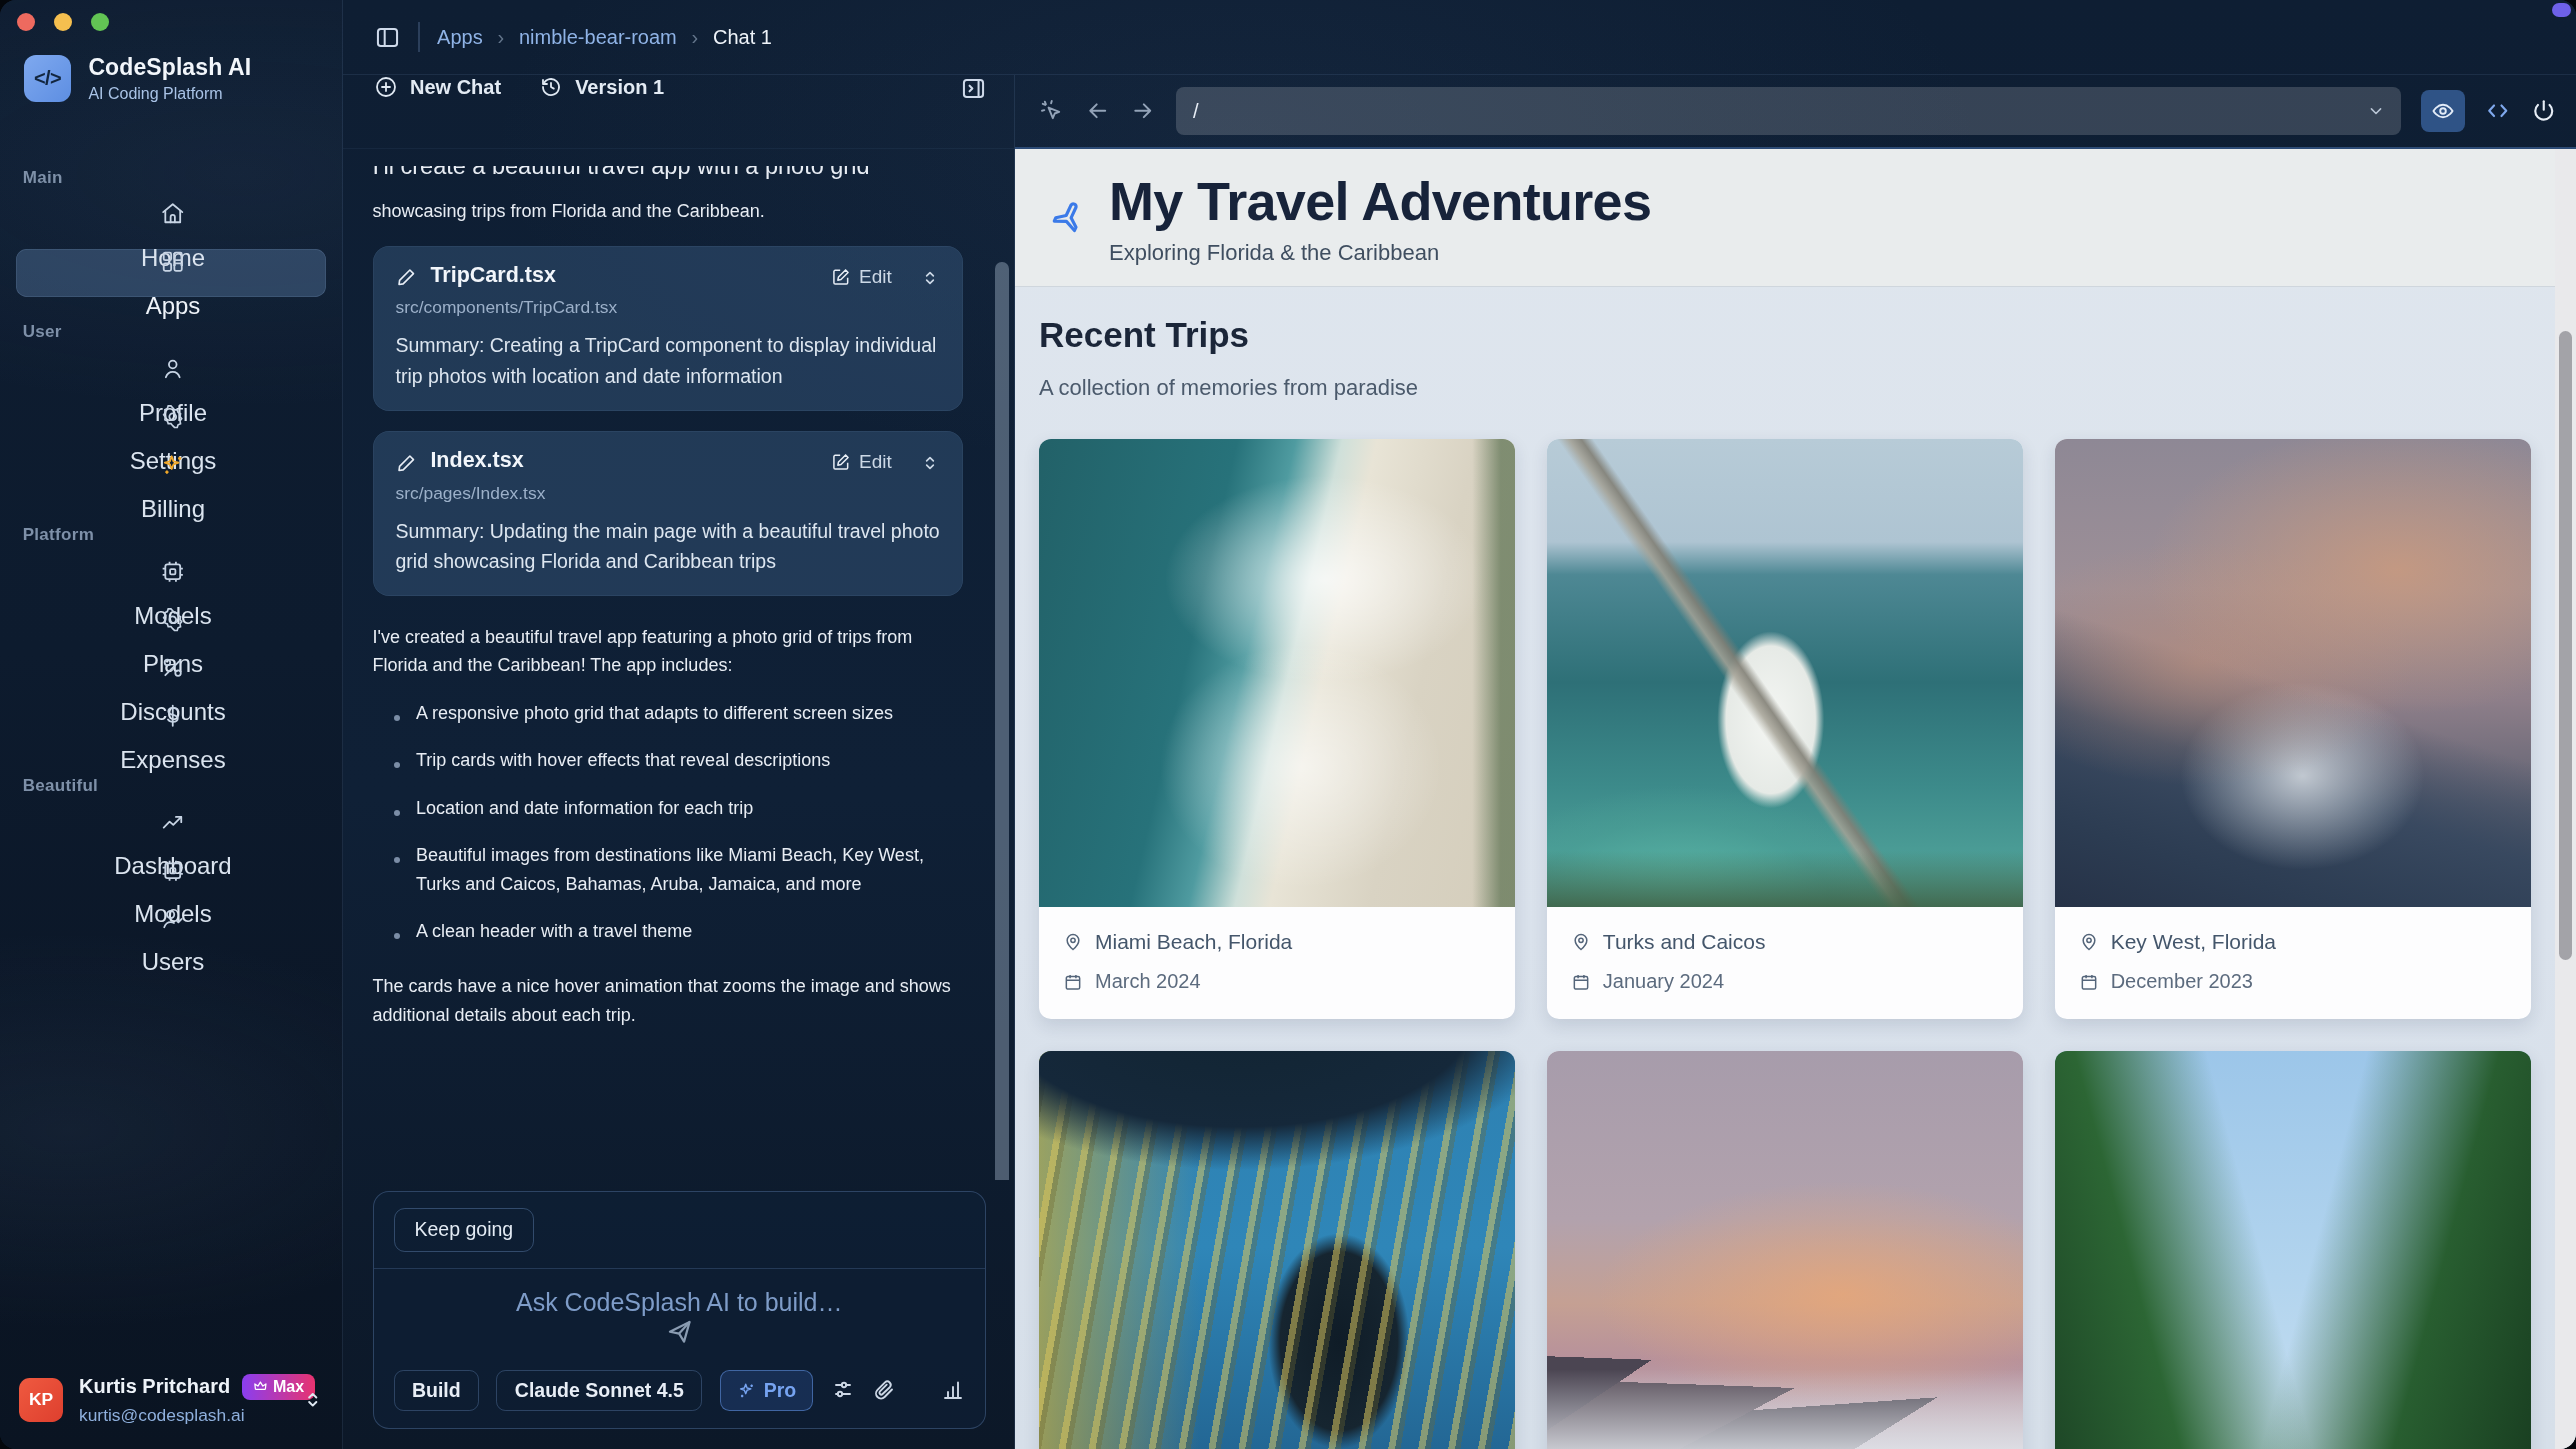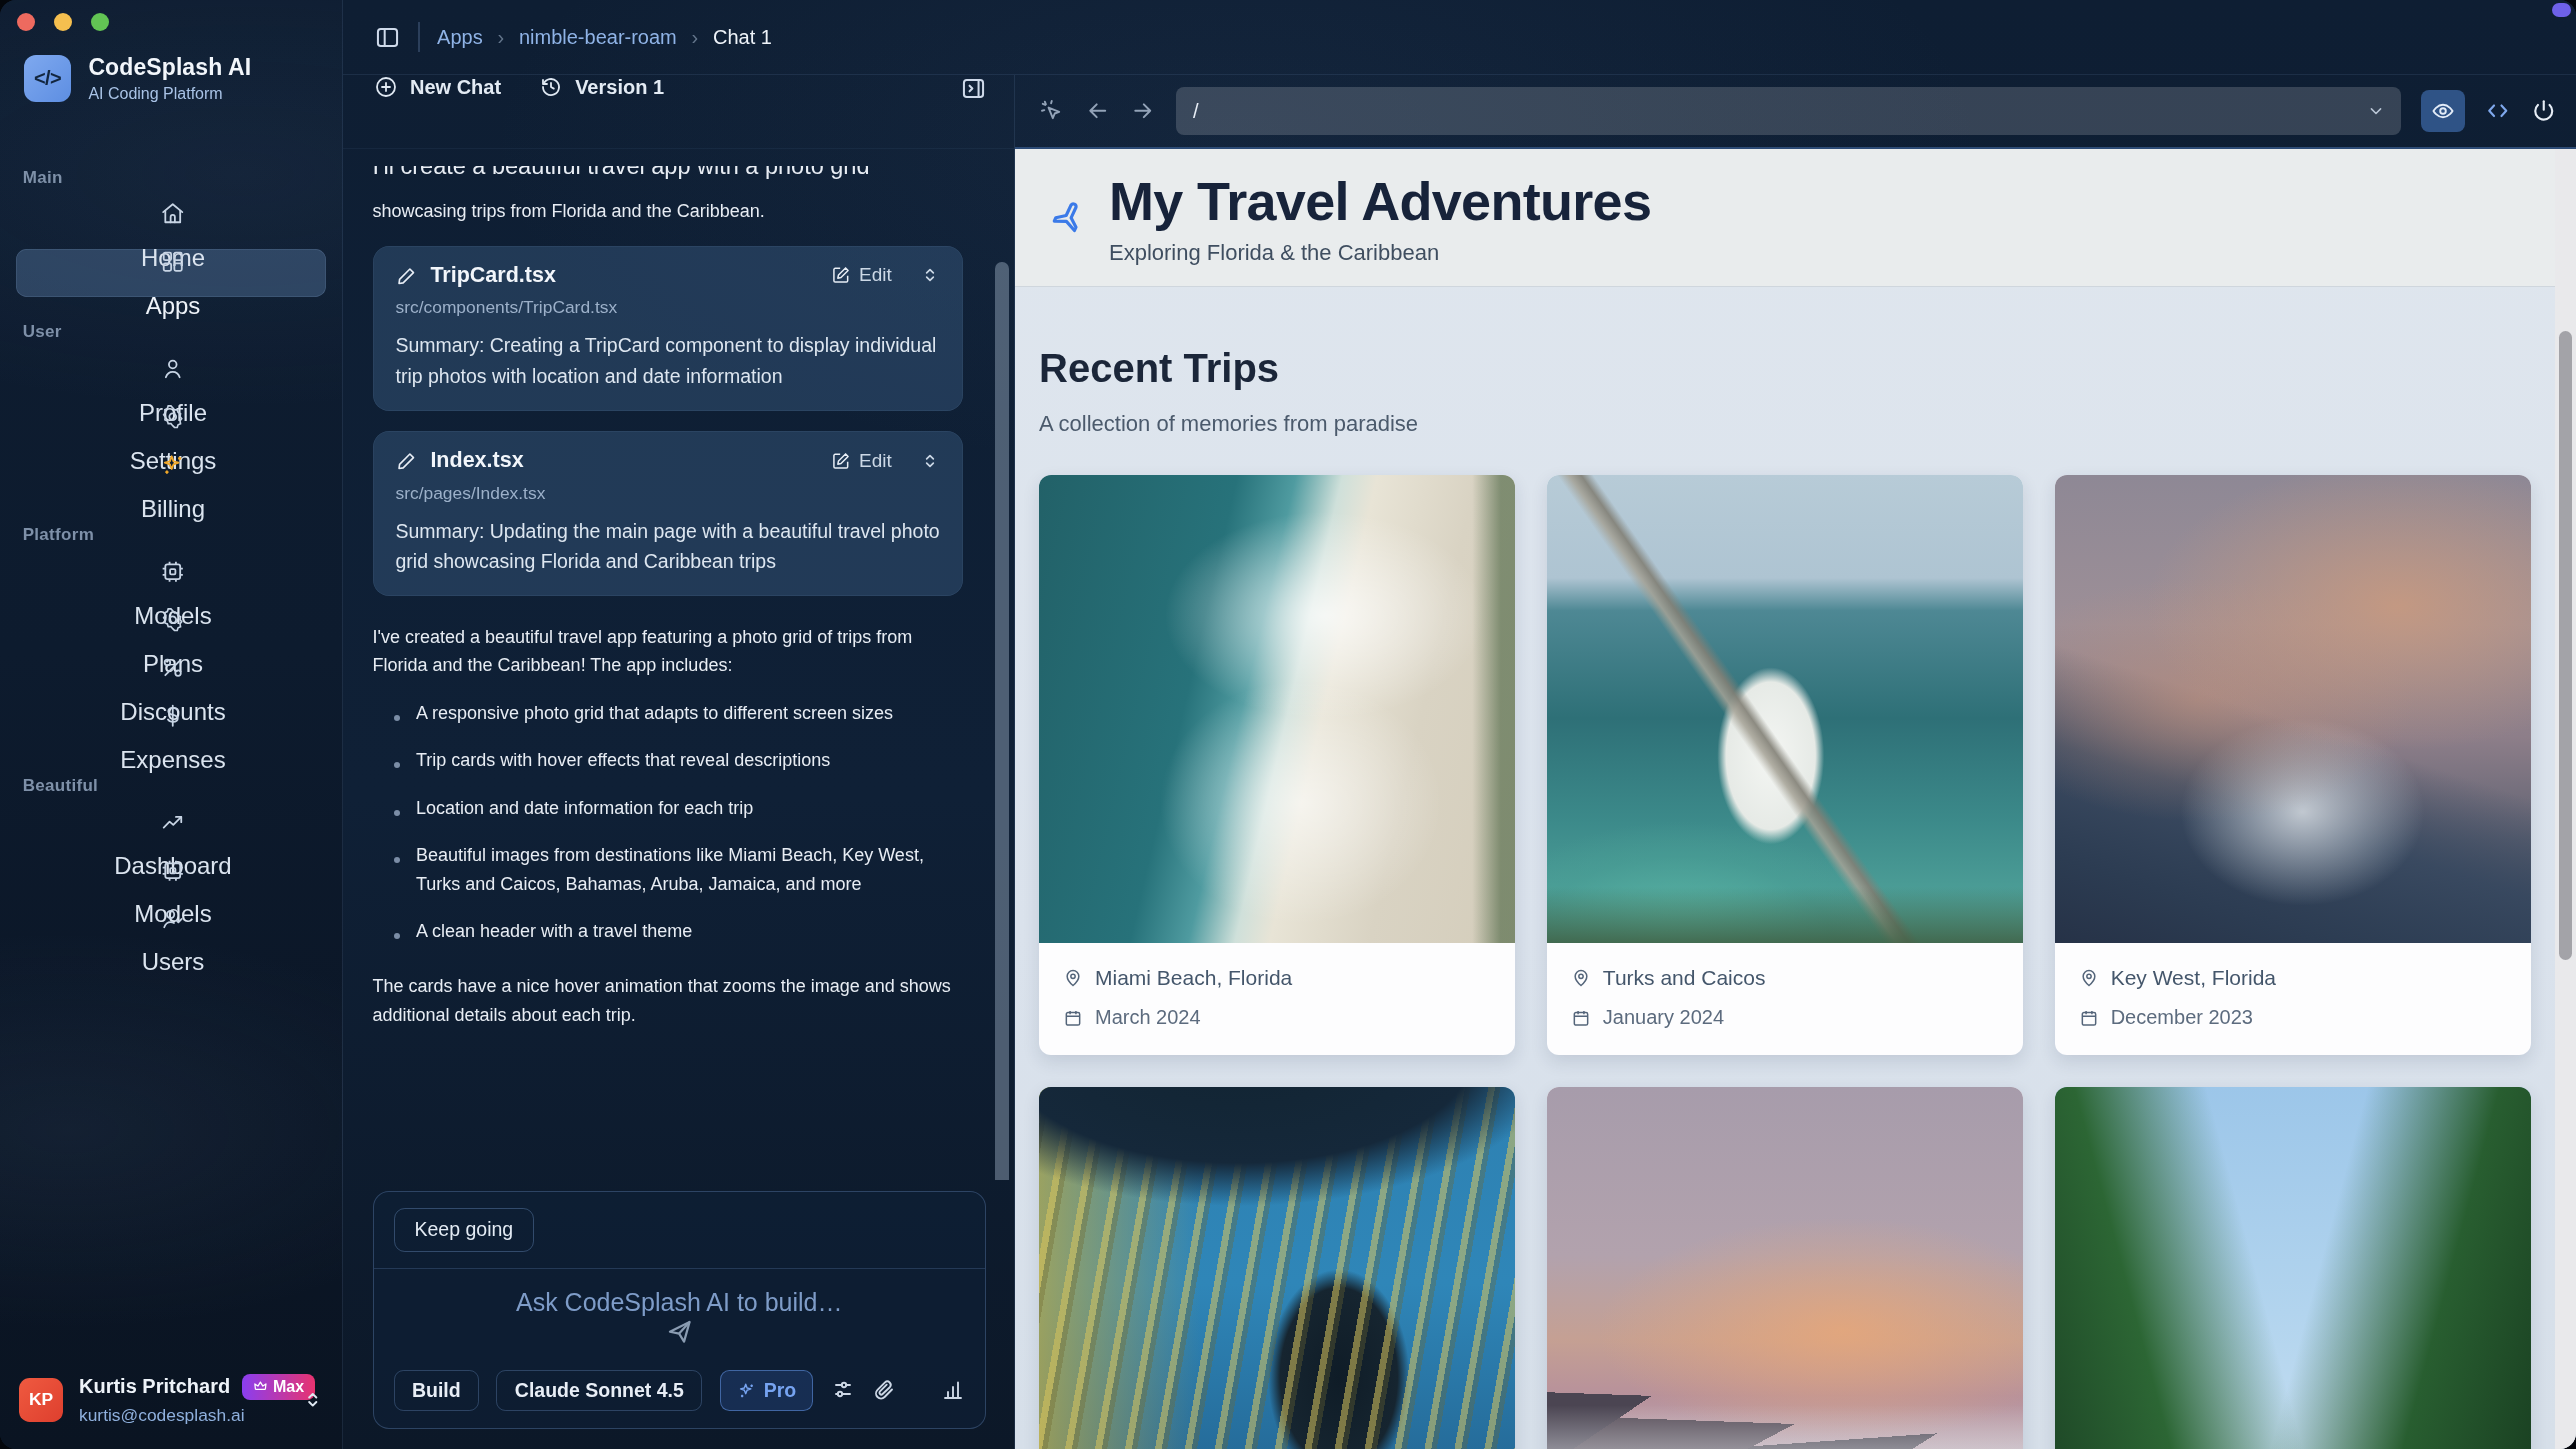--- a/index.html
+++ b/index.html
@@ -65,21 +65,21 @@
   .tool-btn .ic { width:24px; height:24px; color:#dfe8f2; }
   .chat-toolbar .spacer { flex:1; }
   .panel-open { color:#cfdaea; cursor:pointer; }
 
   .chat-scroll { flex:1; min-height:0; overflow:hidden; position:relative; padding:17.4px 51px 0 29.5px; }
   .clip-line { height:20px; overflow:hidden; margin-bottom:10.7px; }
   .clip-line span { display:block; transform:translateY(-19px); color:#e8edf4; font-size:23.5px; line-height:38px; }
   .msg-text { color:#e8edf4; font-size:18px; line-height:1.58; }
   .file-card { background:rgba(90,135,185,.26); border-radius:16px; padding:17.4px 23px 20px 23px; margin-top:20px;
     box-shadow:inset 0 0 0 0.7px rgba(160,195,235,.10); }
-  .fc-head { display:flex; align-items:center; gap:13.4px; }
+  .fc-head { display:flex; align-items:flex-end; gap:13.4px; }
   .fc-head .ic { width:21.5px; height:21.5px; color:#e8eef6; }
   .fc-name { color:#f2f6fb; font-size:21.5px; font-weight:bold; flex:1; }
   .fc-edit { display:flex; align-items:center; gap:8px; color:#ccd8e6; font-size:19px; cursor:pointer; }
   .fc-edit .ic { width:20px; height:20px; }
   .fc-chev { color:#ccd8e6; margin-left:14.8px; cursor:pointer; }
   .fc-path { color:#9cb0c9; font-size:17.4px; margin-top:9.4px; }
   .fc-sum { color:#dde6f0; font-size:19.5px; line-height:1.55; margin-top:12px; }
   .para { margin-top:27px; }
   .bullets { margin-top:14.8px; }
   .bullet { display:flex; gap:16px; margin-top:19px; }
@@ -118,21 +118,21 @@
   .power-btn { color:#e6edf6; cursor:pointer; }
 
   .pv-body { flex:1; min-height:0; position:relative; overflow:hidden;
     background:linear-gradient(to bottom, #dfe6ee 0%, #dae2ec 60%, #d6dfe9 100%); }
   .pv-scrollpane { position:absolute; inset:0 21.5px 0 0; overflow:hidden; }
   .app-header { height:138px; background:#e9eced; display:flex; align-items:center; gap:20px; padding:0 32px;
     border-bottom:0.7px solid #cfd6dd; }
   .plane-ic { color:#3b7ae8; }
   .app-title { color:#17233a; font-size:54px; font-weight:800; letter-spacing:-0.7px; }
   .app-sub { color:#3f4e60; font-size:22px; margin-top:8px; }
-  .section-title { color:#1b2639; font-size:40px; font-weight:bold; margin:59px 0 0 24px; }
+  .section-title { color:#1b2639; font-size:35px; font-weight:bold; margin:28px 0 0 24px; }
   .section-sub { color:#4b5a6c; font-size:22px; margin:20px 0 0 24px; }
   .grid { display:grid; grid-template-columns:repeat(3, 1fr); gap:32px; margin:38px 24px 0 24px; }
   .trip-card { background:#fdfdfe; border-radius:12px; overflow:hidden; box-shadow:0 6.7px 17.4px rgba(25,45,75,.12); }
   .trip-img { height:468px; }
   .trip-cap { padding:23px 24px 25.5px 24px; }
   .cap-row { display:flex; align-items:center; gap:12px; color:#44566b; font-size:21px; }
   .cap-row.date { color:#5c6b7e; font-size:20px; margin-top:16px; }
   .cap-row .ic { color:#54657a; flex:0 0 auto; }
 
   

